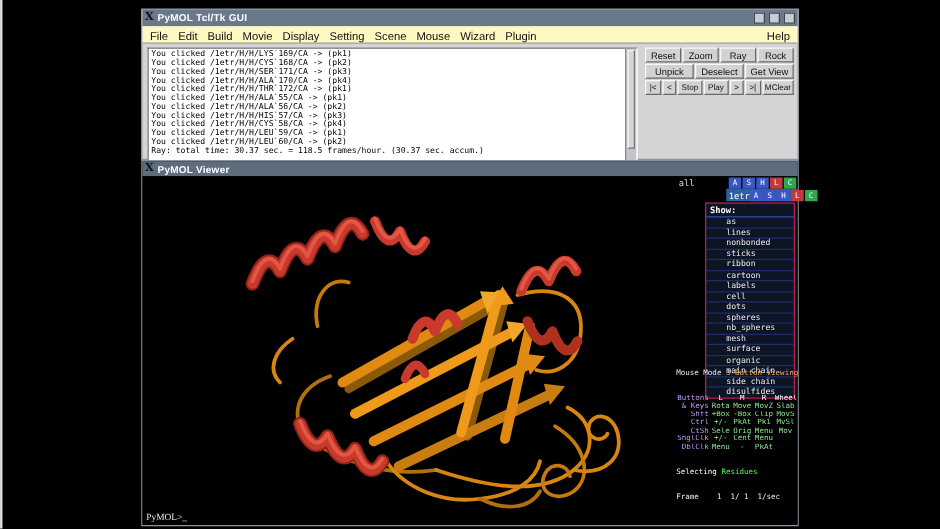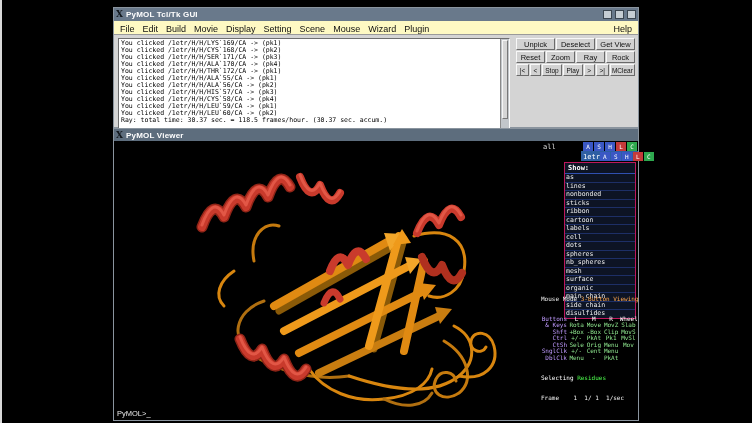--- a/index.html
+++ b/index.html
@@ -40,33 +40,33 @@
   .sidebar{position:absolute;right:0;top:0;width:97px;height:100%;}
   .obj-row{display:flex;align-items:flex-end;height:10px;font-family:"DejaVu Sans Mono",monospace;font-size:7px;color:#ddd;padding-left:2px;}
   .obj-row.selected{background:#2e5fa3;color:#fff;margin-left:40px;}
   .obj-name{flex:1;}
   .obj-buttons{display:flex;gap:1px;padding-right:1px;}
   .obj-btn{width:10px;height:9px;display:flex;align-items:center;justify-content:center;font-size:6px;color:#fff;background:#3a57c4;}
   .obj-btn:nth-child(4){background:#c43a3a;}
   .obj-btn:nth-child(5){background:#2ea84e;}
   .show-menu{position:absolute;right:2px;top:21px;width:72px;background:#0d1424;border:1px solid #be185d;}
   .menu-header{font-family:"DejaVu Sans Mono",monospace;font-size:7px;font-weight:bold;color:#fff;padding:1px 3px;border-bottom:1px solid #3050b0;}
-  .menu-item2{font-family:"DejaVu Sans Mono",monospace;font-size:6.5px;line-height:7.5px;color:#eee;padding:0 1px;border-bottom:1px solid #1d2f66;white-space:nowrap;}
+  .menu-item2{font-family:"DejaVu Sans Mono",monospace;font-size:6.5px;line-height:7.5px;color:#eee;padding:0 16px;border-bottom:1px solid #1d2f66;white-space:nowrap;}
   .menu-item2:last-child{border-bottom:none;}
   .mouse-panel{position:absolute;right:1px;bottom:6px;width:96px;font-family:"DejaVu Sans Mono",monospace;font-size:6px;line-height:6.5px;white-space:pre;}
   .mp-mode .mp-label{color:#e8e8e8;}
   .mp-mode .mp-value{color:#ffa64d;}
   .mp-row{display:flex;}
   .mp-rowlabel{width:27px;text-align:right;color:#c09aff;padding-right:1px;overflow:hidden;}
   .mp-cell{flex:1;text-align:center;color:#8fe88f;overflow:hidden;}
   .mp-rows .mp-row:first-child .mp-cell{color:#fff;}
   .mp-selecting{color:#fff;margin-top:1px;}
   .mp-selecting .green{color:#4dff4d;}
   .mp-frame{color:#f0f0f0;}
-  .prompt{position:absolute;left:3px;bottom:2px;font-family:Liberation Sans, sans-serif;font-size:7.5px;color:#e8e8e8;}
+  .prompt{position:absolute;left:3px;bottom:2px;font-family:Liberation Serif, serif;font-size:7.5px;color:#e8e8e8;}
 </style>
 </head>
 <body>
 
 <div class="edge-line"></div>
 
 <div class="window gui-window">
   <div class="titlebar">
     <span class="x11-icon">X</span>
     <span class="title-text">PyMOL Tcl/Tk GUI</span>
@@ -92,29 +92,29 @@
   </div>
   <div class="gui-content">
     <div class="console">
       <div class="console-lines"><div class="console-line">You clicked /1etr/H/H/LYS`169/CA -&gt; (pk1)</div><div class="console-line">You clicked /1etr/H/H/CYS`168/CA -&gt; (pk2)</div><div class="console-line">You clicked /1etr/H/H/SER`171/CA -&gt; (pk3)</div><div class="console-line">You clicked /1etr/H/H/ALA`170/CA -&gt; (pk4)</div><div class="console-line">You clicked /1etr/H/H/THR`172/CA -&gt; (pk1)</div><div class="console-line">You clicked /1etr/H/H/ALA`55/CA -&gt; (pk1)</div><div class="console-line">You clicked /1etr/H/H/ALA`56/CA -&gt; (pk2)</div><div class="console-line">You clicked /1etr/H/H/HIS`57/CA -&gt; (pk3)</div><div class="console-line">You clicked /1etr/H/H/CYS`58/CA -&gt; (pk4)</div><div class="console-line">You clicked /1etr/H/H/LEU`59/CA -&gt; (pk1)</div><div class="console-line">You clicked /1etr/H/H/LEU`60/CA -&gt; (pk2)</div><div class="console-line">Ray: total time: 30.37 sec. = 118.5 frames/hour. (30.37 sec. accum.)</div></div>
       <div class="scrollbar">
         <div class="thumb"></div>
       </div>
     </div>
     <div class="btn-panel">
       <div class="btn-row">
-          <button class="tkbtn">Unpick</button>
-          <button class="tkbtn">Deselect</button>
-          <button class="tkbtn">Get View</button>
-        </div>
-      <div class="btn-row">
           <button class="tkbtn">Reset</button>
           <button class="tkbtn">Zoom</button>
           <button class="tkbtn">Ray</button>
           <button class="tkbtn">Rock</button>
+        </div>
+      <div class="btn-row">
+          <button class="tkbtn">Unpick</button>
+          <button class="tkbtn">Deselect</button>
+          <button class="tkbtn">Get View</button>
         </div>
       <div class="btn-row transport">
           <button class="tkbtn">|&lt;</button>
           <button class="tkbtn">&lt;</button>
           <button class="tkbtn">Stop</button>
           <button class="tkbtn">Play</button>
           <button class="tkbtn">&gt;</button>
           <button class="tkbtn">&gt;|</button>
           <button class="tkbtn">MClear</button>
         </div>

